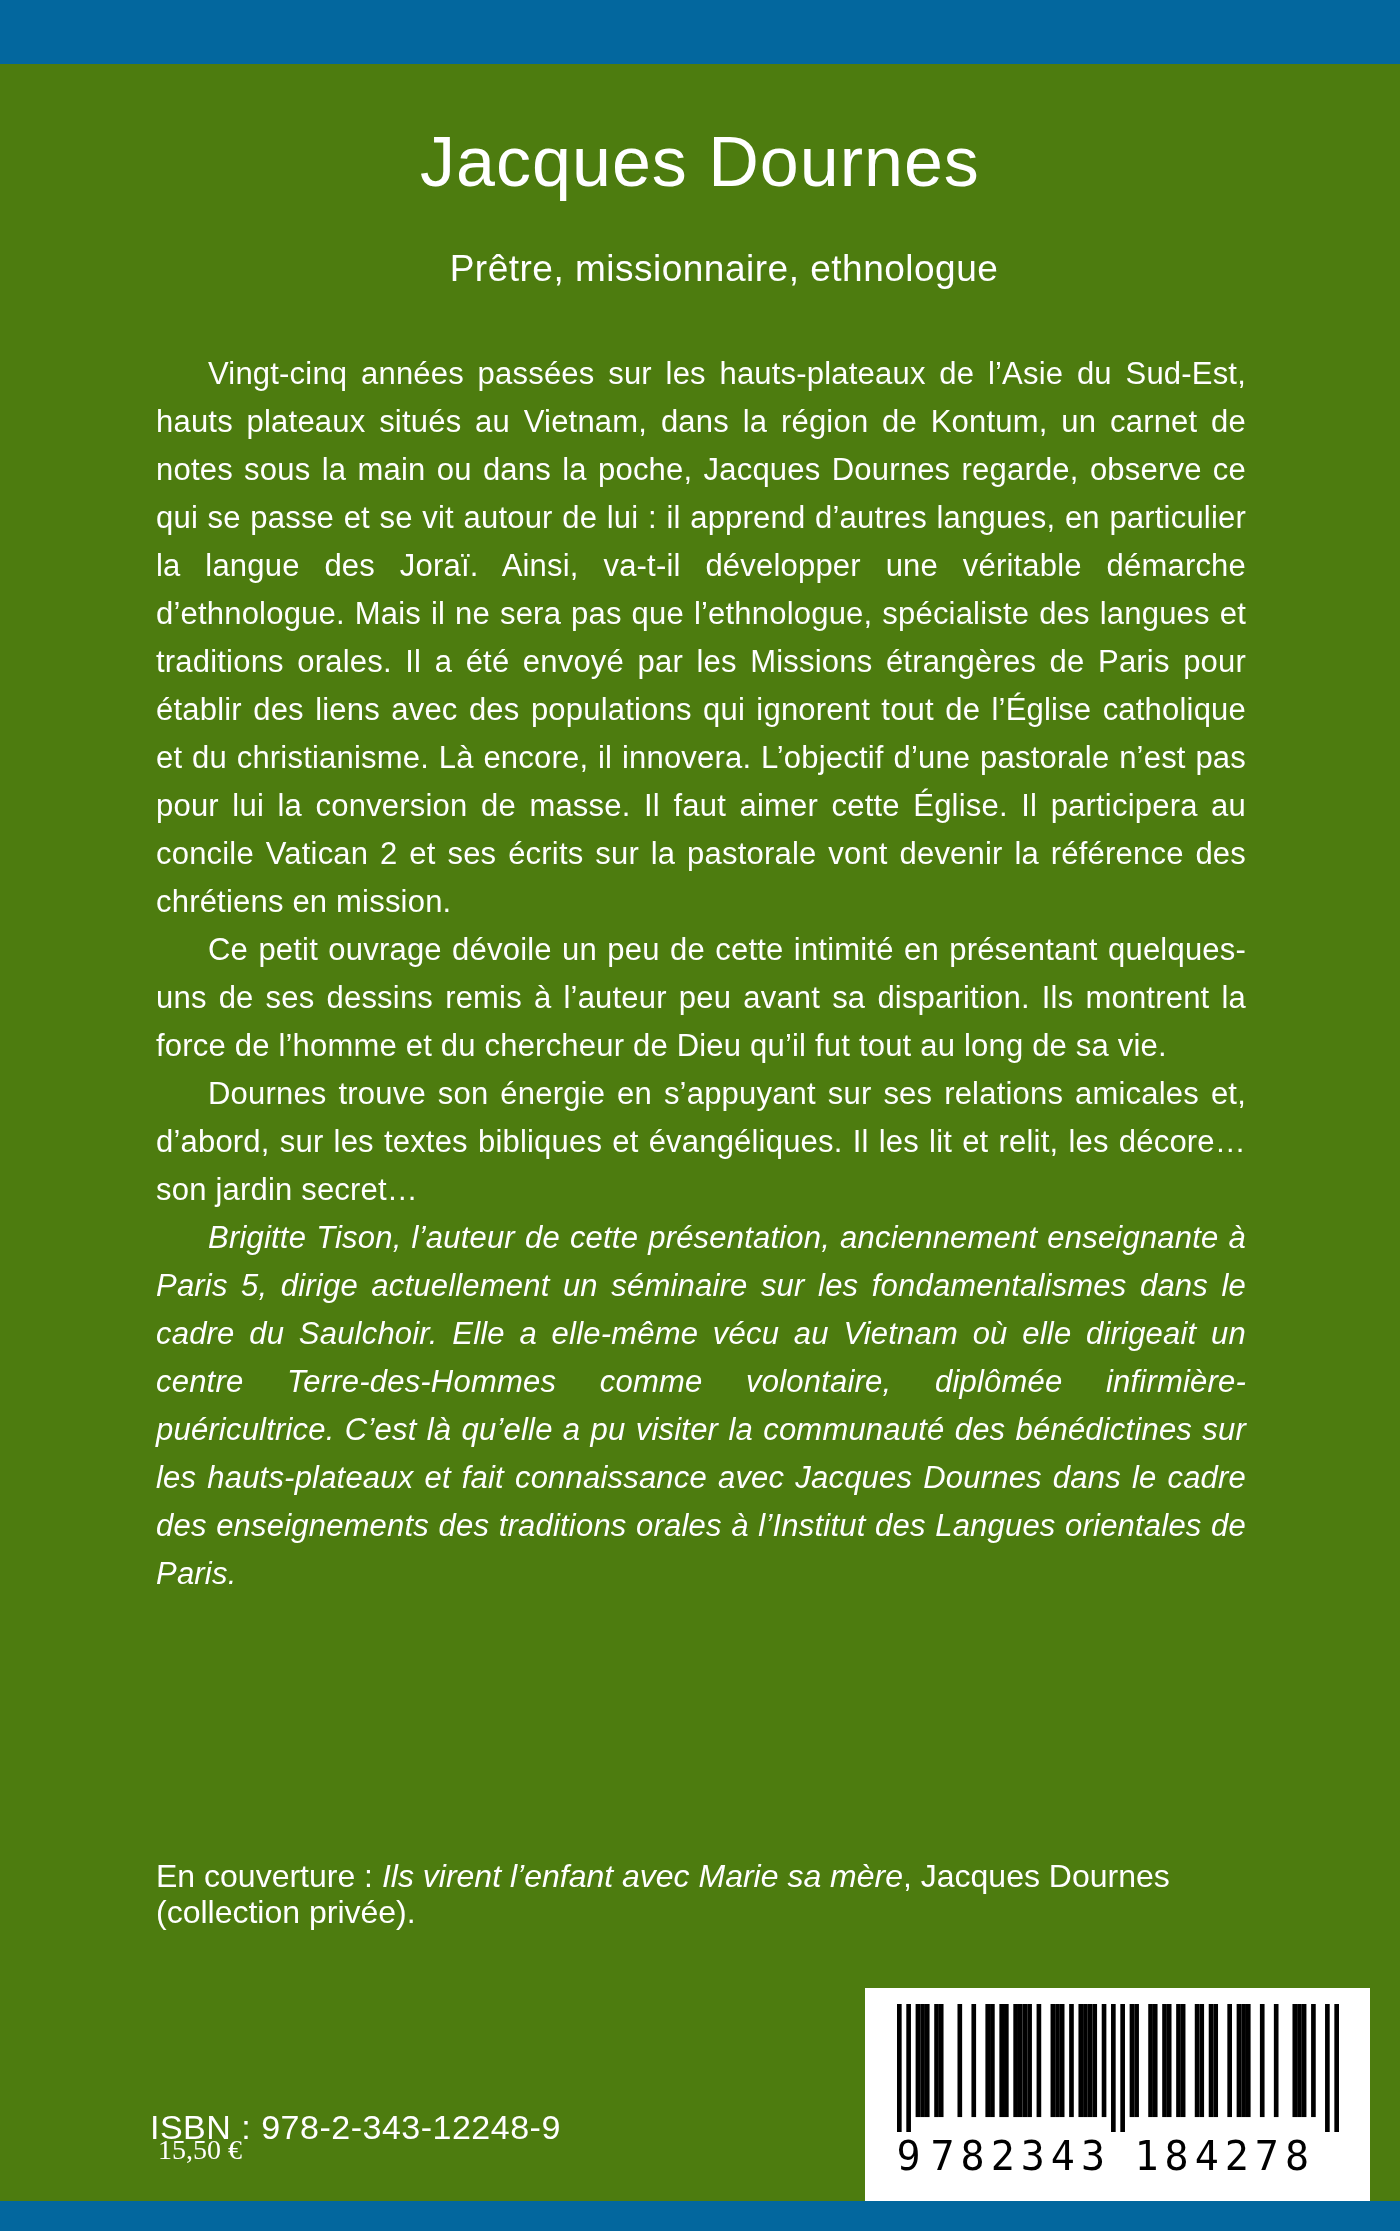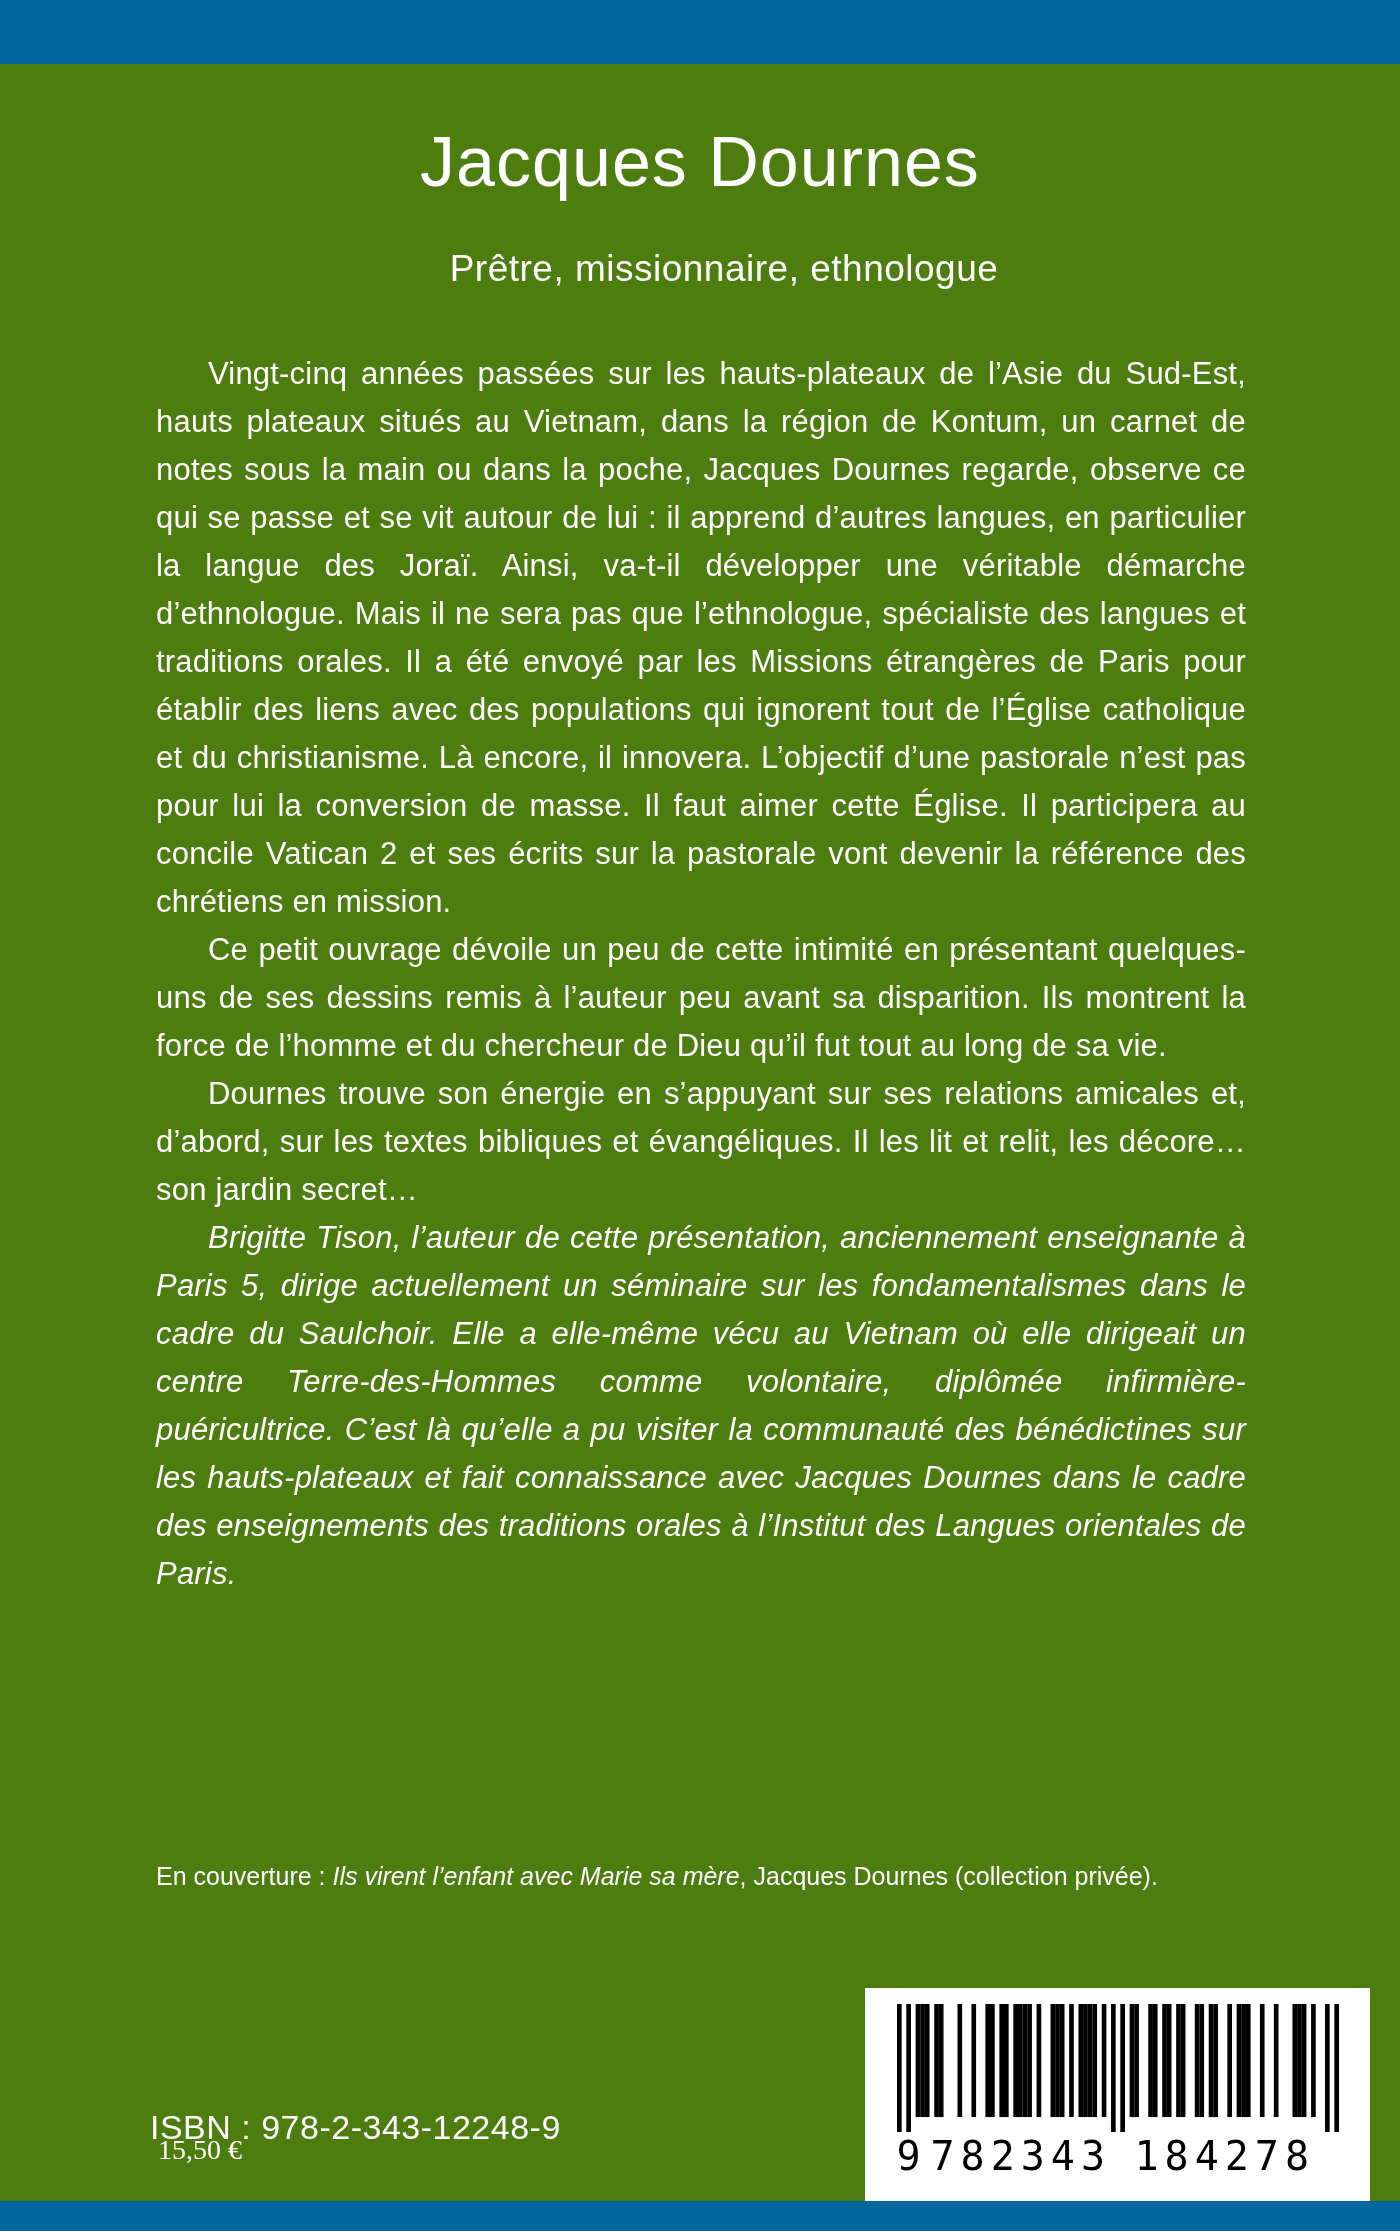--- a/index.html
+++ b/index.html
@@ -38,21 +38,21 @@
   .body-text p{margin:0;text-indent:52px;}
 
   .bio{
     margin-top:82px;
     font-style:italic;
   }
   .bio .bio-name{font-weight:normal;}
 
   .credit{
     position:absolute;top:1858px;left:156px;width:1110px;
-    font-size:25px;line-height:36px;
+    font-size:32px;line-height:36px;
   }
   .credit .work-title{font-style:italic;}
 
   .isbn{
     position:absolute;left:150px;top:2068px;
     font-size:34px;letter-spacing:.5px;margin-top:40px;
   }
   .price{
     position:absolute;left:158px;top:2134px;
     font-family:"Liberation Serif", serif;

